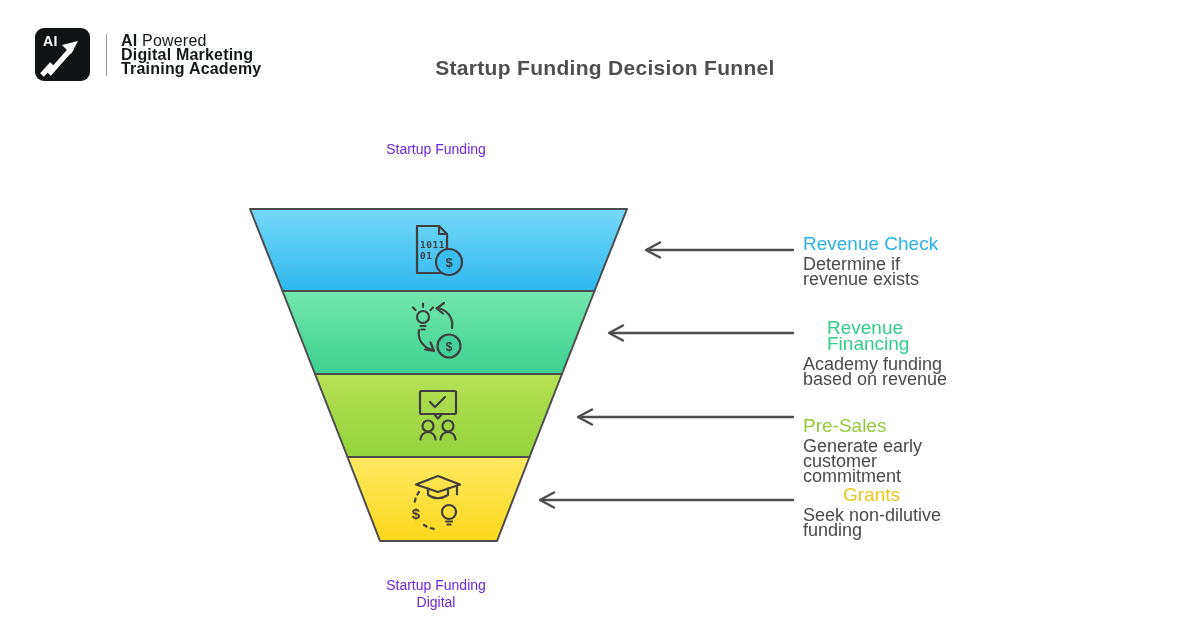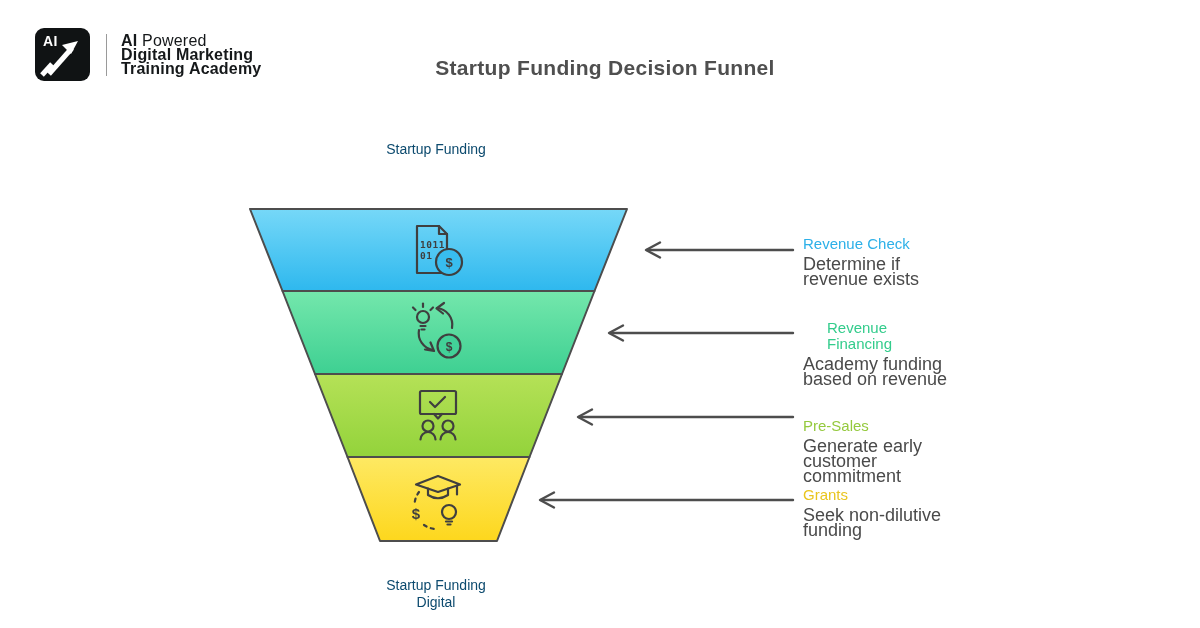--- a/index.html
+++ b/index.html
@@ -12,31 +12,31 @@
   .logo-badge .ai{position:absolute;left:8px;top:5px;color:#ffffff;font-weight:bold;font-size:14px;letter-spacing:.5px;}
   .logo-divider{width:1px;height:42px;background:#9a9a9a;margin:0 14px 0 16px;}
   .logo-text{font-size:16px;line-height:14px;color:#15181a;letter-spacing:.2px;}
   .logo-text .bold{font-weight:bold;}
 
   
   .main-title{position:absolute;left:5px;top:56px;width:1200px;text-align:center;
               font-size:21px;font-weight:bold;color:#4f4f4f;letter-spacing:.3px;}
 
   
-  .funnel-label{position:absolute;width:200px;text-align:center;color:#0c4a6e;
+  .funnel-label{position:absolute;width:200px;text-align:center;color:#6d28d9;
                 font-size:14px;line-height:16.5px;}
   .funnel-label.top{left:336px;top:141px;}
   .funnel-label.bottom{left:336px;top:577px;}
 
   
   .annotation{position:absolute;left:803px;width:152px;}
-  .annotation .stage-title{font-size:15px;line-height:16px;}
+  .annotation .stage-title{font-size:19px;line-height:16px;}
   .annotation .stage-desc{margin-top:5px;font-size:18px;line-height:15px;color:#4a4a4a;}
   .accent-0{color:#2cb0e8;} .accent-1{color:#33cc8c;margin-left:24px;}
-  .accent-2{color:#94c93d;} .accent-3{color:#e9c51f;}
+  .accent-2{color:#94c93d;} .accent-3{color:#e9c51f;margin-left:40px;}
   .ann-0{top:236px;} .ann-1{top:320px;} .ann-2{top:418px;} .ann-3{top:487px;}
 
   svg.diagram{position:absolute;left:0;top:0;}
 </style>
 </head>
 <body>
 
 <div class="logo">
   <div class="logo-badge">
     <svg width="55" height="53" viewBox="0 0 55 53">

